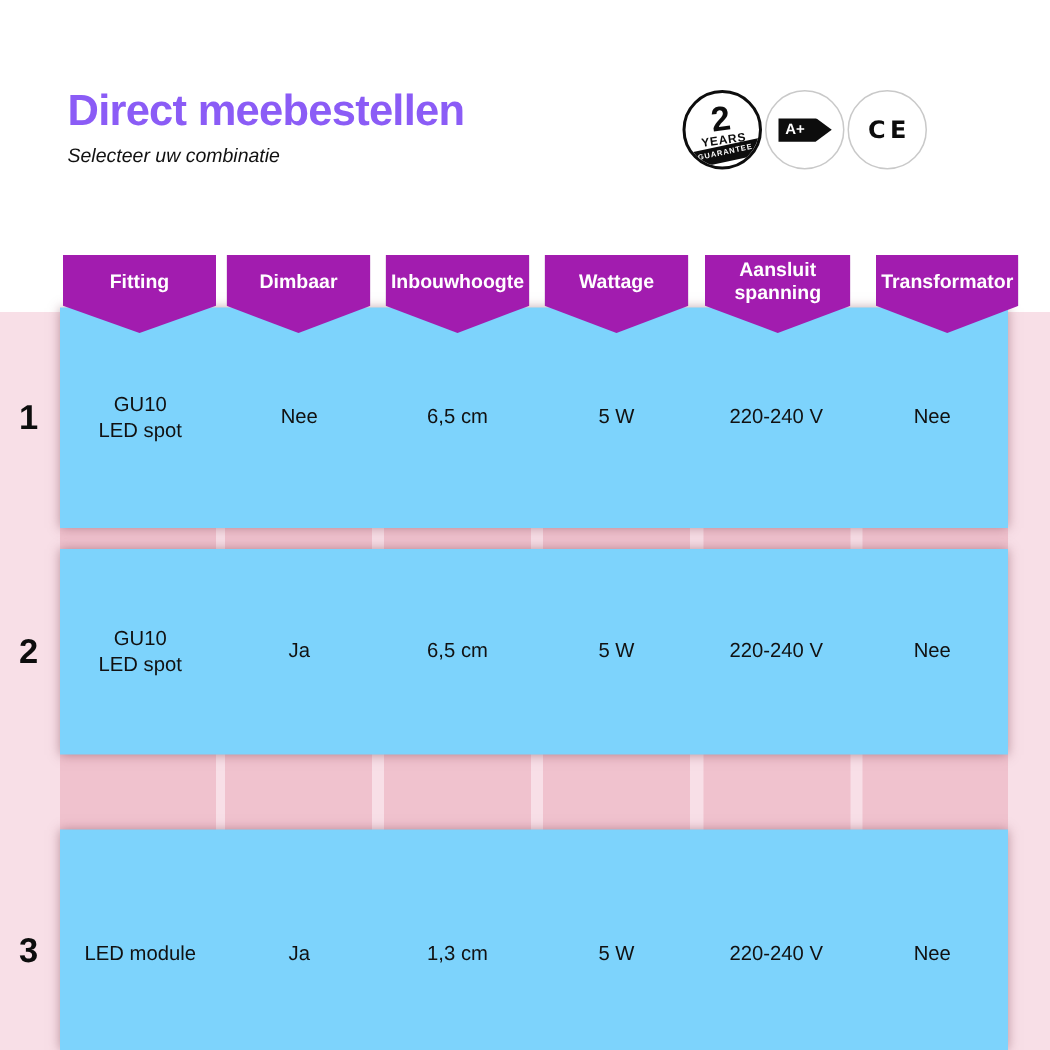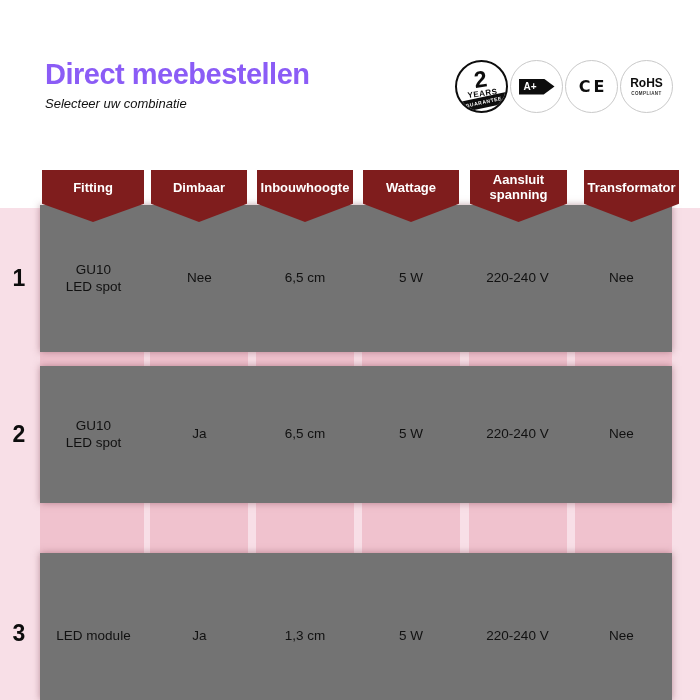--- a/index.html
+++ b/index.html
@@ -31,29 +31,29 @@
   .badge.ce span { font-family:"DejaVu Sans", sans-serif; font-size:16px; font-weight:600;
                    letter-spacing:3px; color:#0d0d0d; padding-left:3px; }
   .rohs-main { font-size:12px; font-weight:bold; color:#0d0d0d; line-height:1.1; }
   .rohs-sub { font-size:4.5px; font-weight:bold; letter-spacing:0.4px; color:#333; margin-top:1px; }
 
   
   .pink-bg { position:absolute; left:0; top:208px; width:700px; bottom:0; background:#f8dfe7; }
   .strip { position:absolute; top:208px; bottom:0; background:#f0c2ce; }
 
   
-  .ribbon { position:absolute; top:170px; height:52px; background:#7f1d1d;
+  .ribbon { position:absolute; top:170px; height:52px; background:#a21caf;
             clip-path:polygon(0 0,100% 0,100% 65%,50% 100%,0 65%);
             filter:drop-shadow(0 2px 2px rgba(0,0,0,0.3)); z-index:5; }
   .ribbon .rtext { height:36px; display:flex; align-items:center; justify-content:center;
                    color:#fff; font-weight:bold; font-size:13px; line-height:1.12;
                    text-align:center; white-space:pre-line; }
 
   
-  .rowcard { position:absolute; left:40px; width:632px; background:#737373; z-index:3;
+  .rowcard { position:absolute; left:40px; width:632px; background:#7dd3fc; z-index:3;
              box-shadow:0 0 7px rgba(125,65,80,0.5);
              display:grid; grid-template-columns:107px 105px 106px 106px 107px 101px;
              align-items:center; }
   .cell { text-align:center; font-size:13.5px; color:#111; white-space:pre-line; line-height:1.2; }
   .row1 { top:205px; height:147px; }
   .row2 { top:366px; height:137px; }
   .row3 { top:553px; height:147px; padding-top:20px; }
 
   .rownum { position:absolute; left:0; width:38px; display:flex; align-items:center;
             justify-content:center; font-size:23px; font-weight:bold; color:#0d0d0d; z-index:4; }
@@ -77,24 +77,20 @@
         <div class="yband">GUARANTEE</div>
       </div>
     </div>
     <div class="badge aplus">
       <div class="arrow">
         <span>A+</span>
       </div>
     </div>
     <div class="badge ce">
       <span>CE</span>
-    </div>
-    <div class="badge rohs">
-      <div class="rohs-main">RoHS</div>
-      <div class="rohs-sub">COMPLIANT</div>
     </div>
   </div>
 
   <div class="pink-bg"></div>
   <div class="strip" style="left:40px;width:104px"></div>
   <div class="strip" style="left:150px;width:98px"></div>
   <div class="strip" style="left:256px;width:98px"></div>
   <div class="strip" style="left:362px;width:98px"></div>
   <div class="strip" style="left:469px;width:98px"></div>
   <div class="strip" style="left:575px;width:97px"></div>

